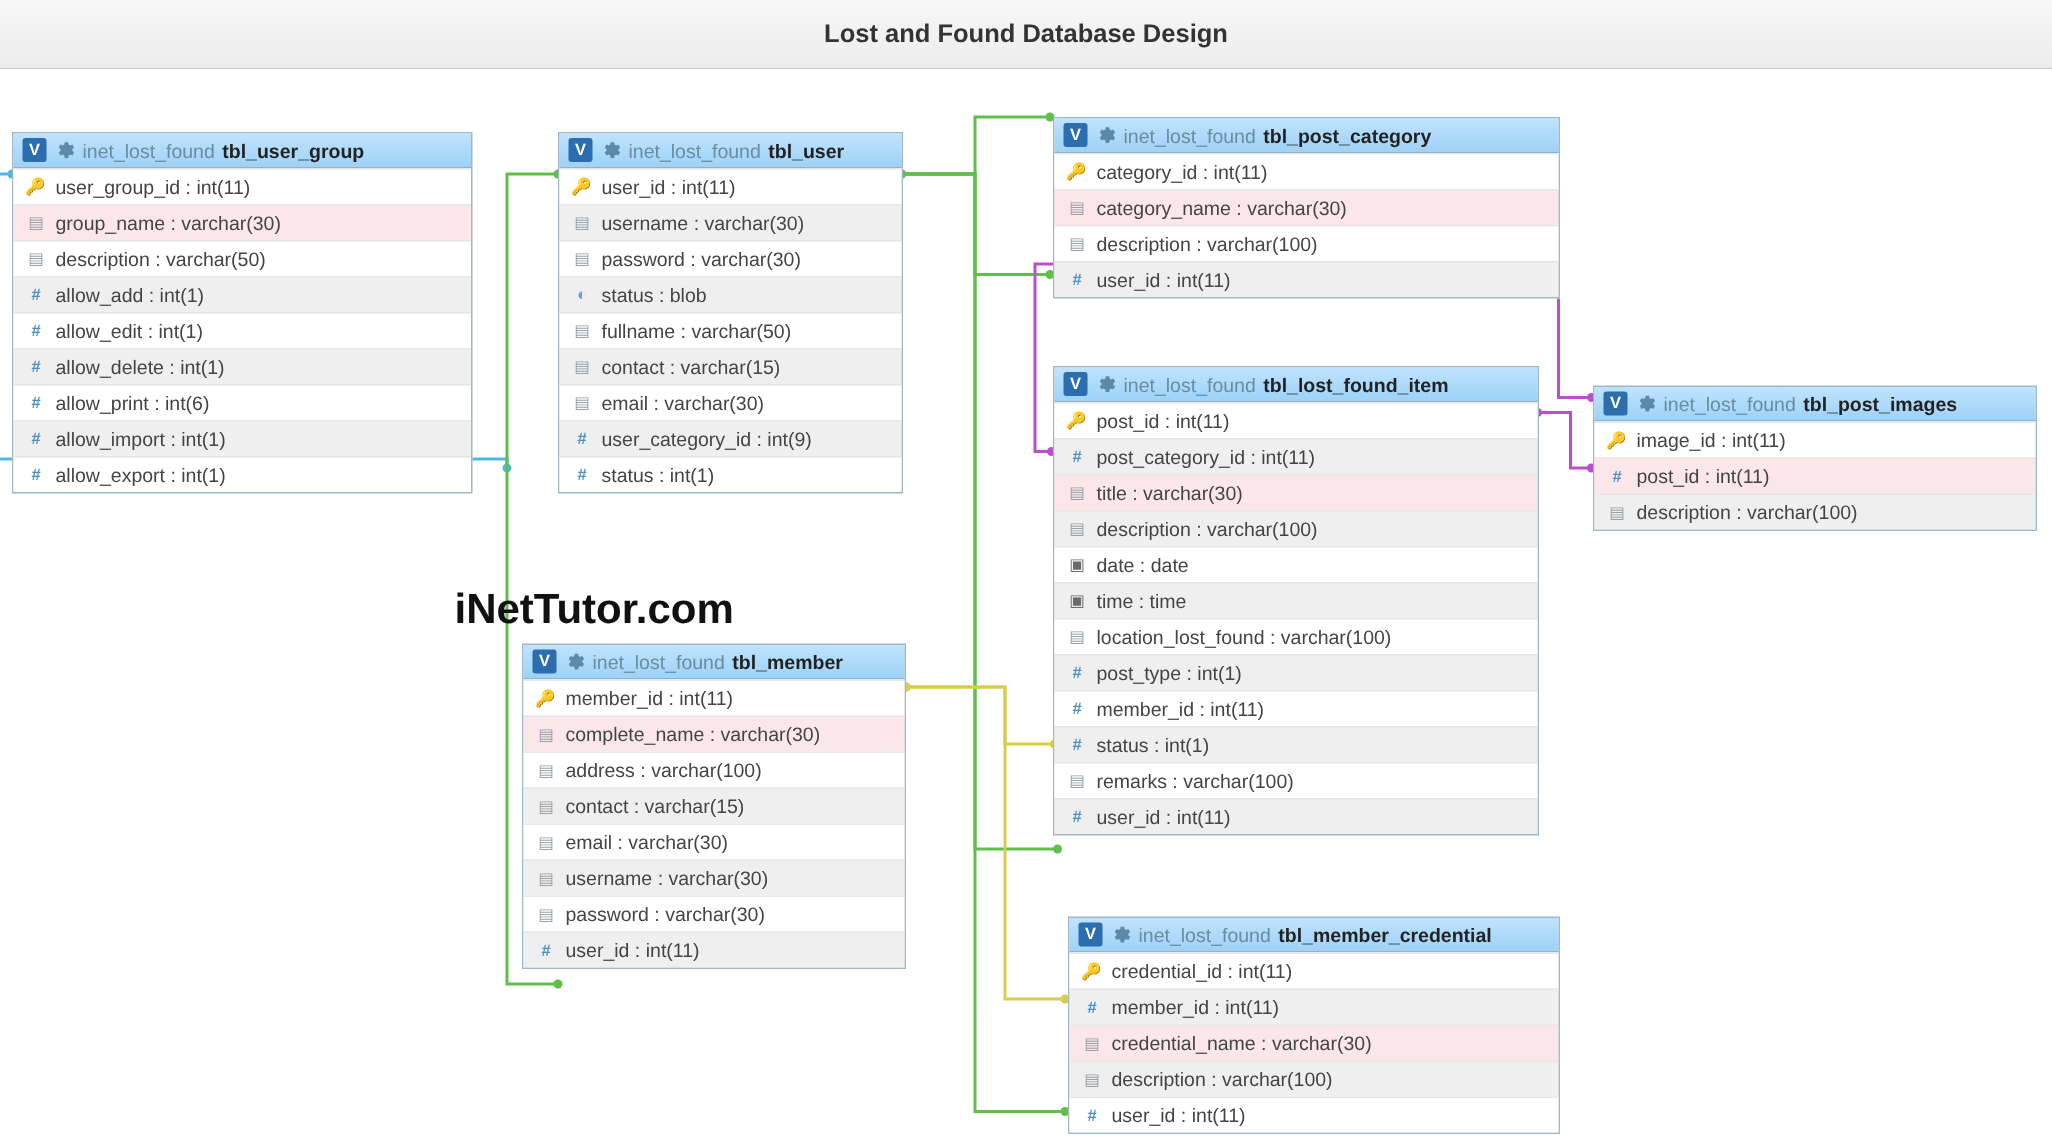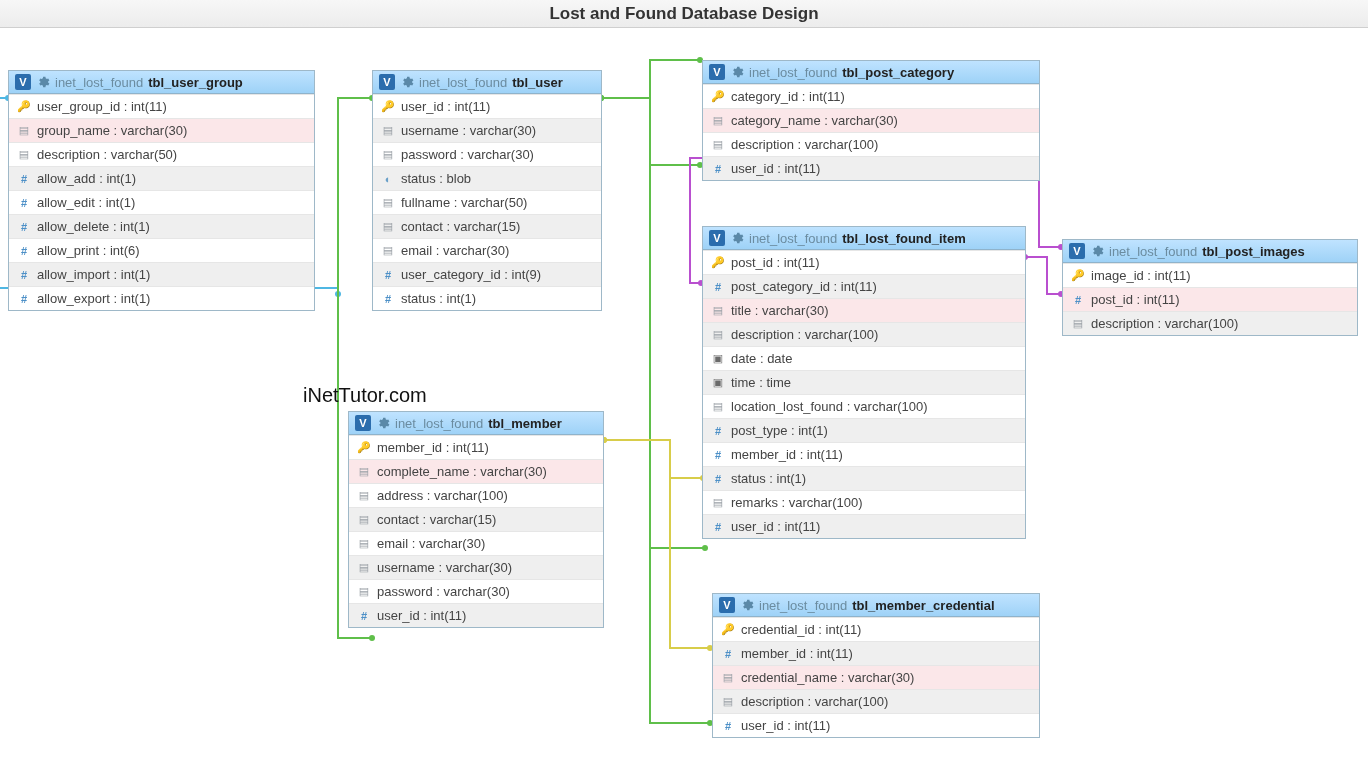--- a/index.html
+++ b/index.html
@@ -7,21 +7,21 @@
     font-family: Arial, Helvetica, sans-serif;
     font-size: 13px;
     background: #fff;
     color: #444;
     width: 1368px;
     height: 761px;
     position: relative;
     overflow: hidden;
   }
   .titlebar {
-    height: 28px;
+    height: 46px;
     background: linear-gradient(#f7f7f7,#ececec);
     border-bottom: 1px solid #cfcfcf;
     display: flex;
     align-items: center;
     justify-content: center;
     font-weight: bold;
     font-size: 17px;
     color: #333;
   }
   .canvas {
@@ -76,24 +76,24 @@
   .row.gray { background:#efefef; }
   .rows { display:flex; flex-direction:column; }
   .ico { width:14px; height:14px; flex:0 0 14px; display:inline-flex; align-items:center; justify-content:center; font-size:11px; }
   .ico-key { color:#c9a227; }
   .ico-col { color:#9aa0a6; }
   .ico-hash { color:#4d90c7; font-weight:bold; }
   .ico-globe { color:#6aa0c9; }
   .ico-date { color:#6a6a6a; }
   .watermark {
     position:absolute;
-    font-weight:normal;
-    font-size:20px;
+    font-weight:bold;
+    font-size:28px;
     color:#111;
-    left:303px; top:356px;
+    left:303px; top:344px;
   }
 </style>
 </head>
 <body>
 
 <div class="titlebar">Lost and Found Database Design</div>
 
 <div class="canvas">
 
   <svg class="wires" id="wires">

